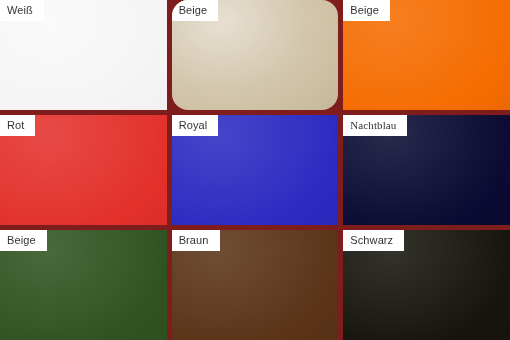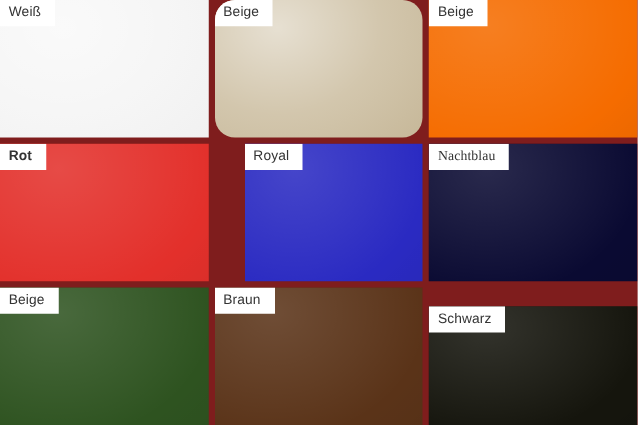--- a/index.html
+++ b/index.html
@@ -80,37 +80,37 @@
       <div class="label-box">Weiß</div>
     </div>
     <div class="swatch pale" style="background-color: rgb(201, 186, 155); border-radius: 16px;">
       <div class="sheen"></div>
       <div class="label-box">Beige</div>
     </div>
     <div class="swatch" style="background-color: rgb(245, 108, 0);">
       <div class="sheen"></div>
       <div class="label-box">Beige</div>
     </div>
-    <div class="swatch" style="background-color: rgb(227, 48, 43); font-weight: bold;">
+    <div class="swatch" style="background-color: rgb(227, 48, 43);">
       <div class="sheen"></div>
       <div class="label-box">Rot</div>
     </div>
-    <div class="swatch" style="background-color: rgb(42, 42, 194); margin-left: 24px;">
+    <div class="swatch" style="background-color: rgb(42, 42, 194);">
       <div class="sheen"></div>
       <div class="label-box">Royal</div>
     </div>
     <div class="swatch" style="background-color: rgb(10, 10, 50); font-family: Liberation Serif, serif;">
       <div class="sheen"></div>
       <div class="label-box">Nachtblau</div>
     </div>
     <div class="swatch" style="background-color: rgb(46, 83, 32);">
       <div class="sheen"></div>
       <div class="label-box">Beige</div>
     </div>
     <div class="swatch" style="background-color: rgb(90, 51, 24);">
       <div class="sheen"></div>
       <div class="label-box">Braun</div>
     </div>
-    <div class="swatch" style="background-color: rgb(21, 21, 13); margin-top: 15px;">
+    <div class="swatch" style="background-color: rgb(21, 21, 13);">
       <div class="sheen"></div>
       <div class="label-box">Schwarz</div>
     </div>
   </div>
 
 </body></html>

